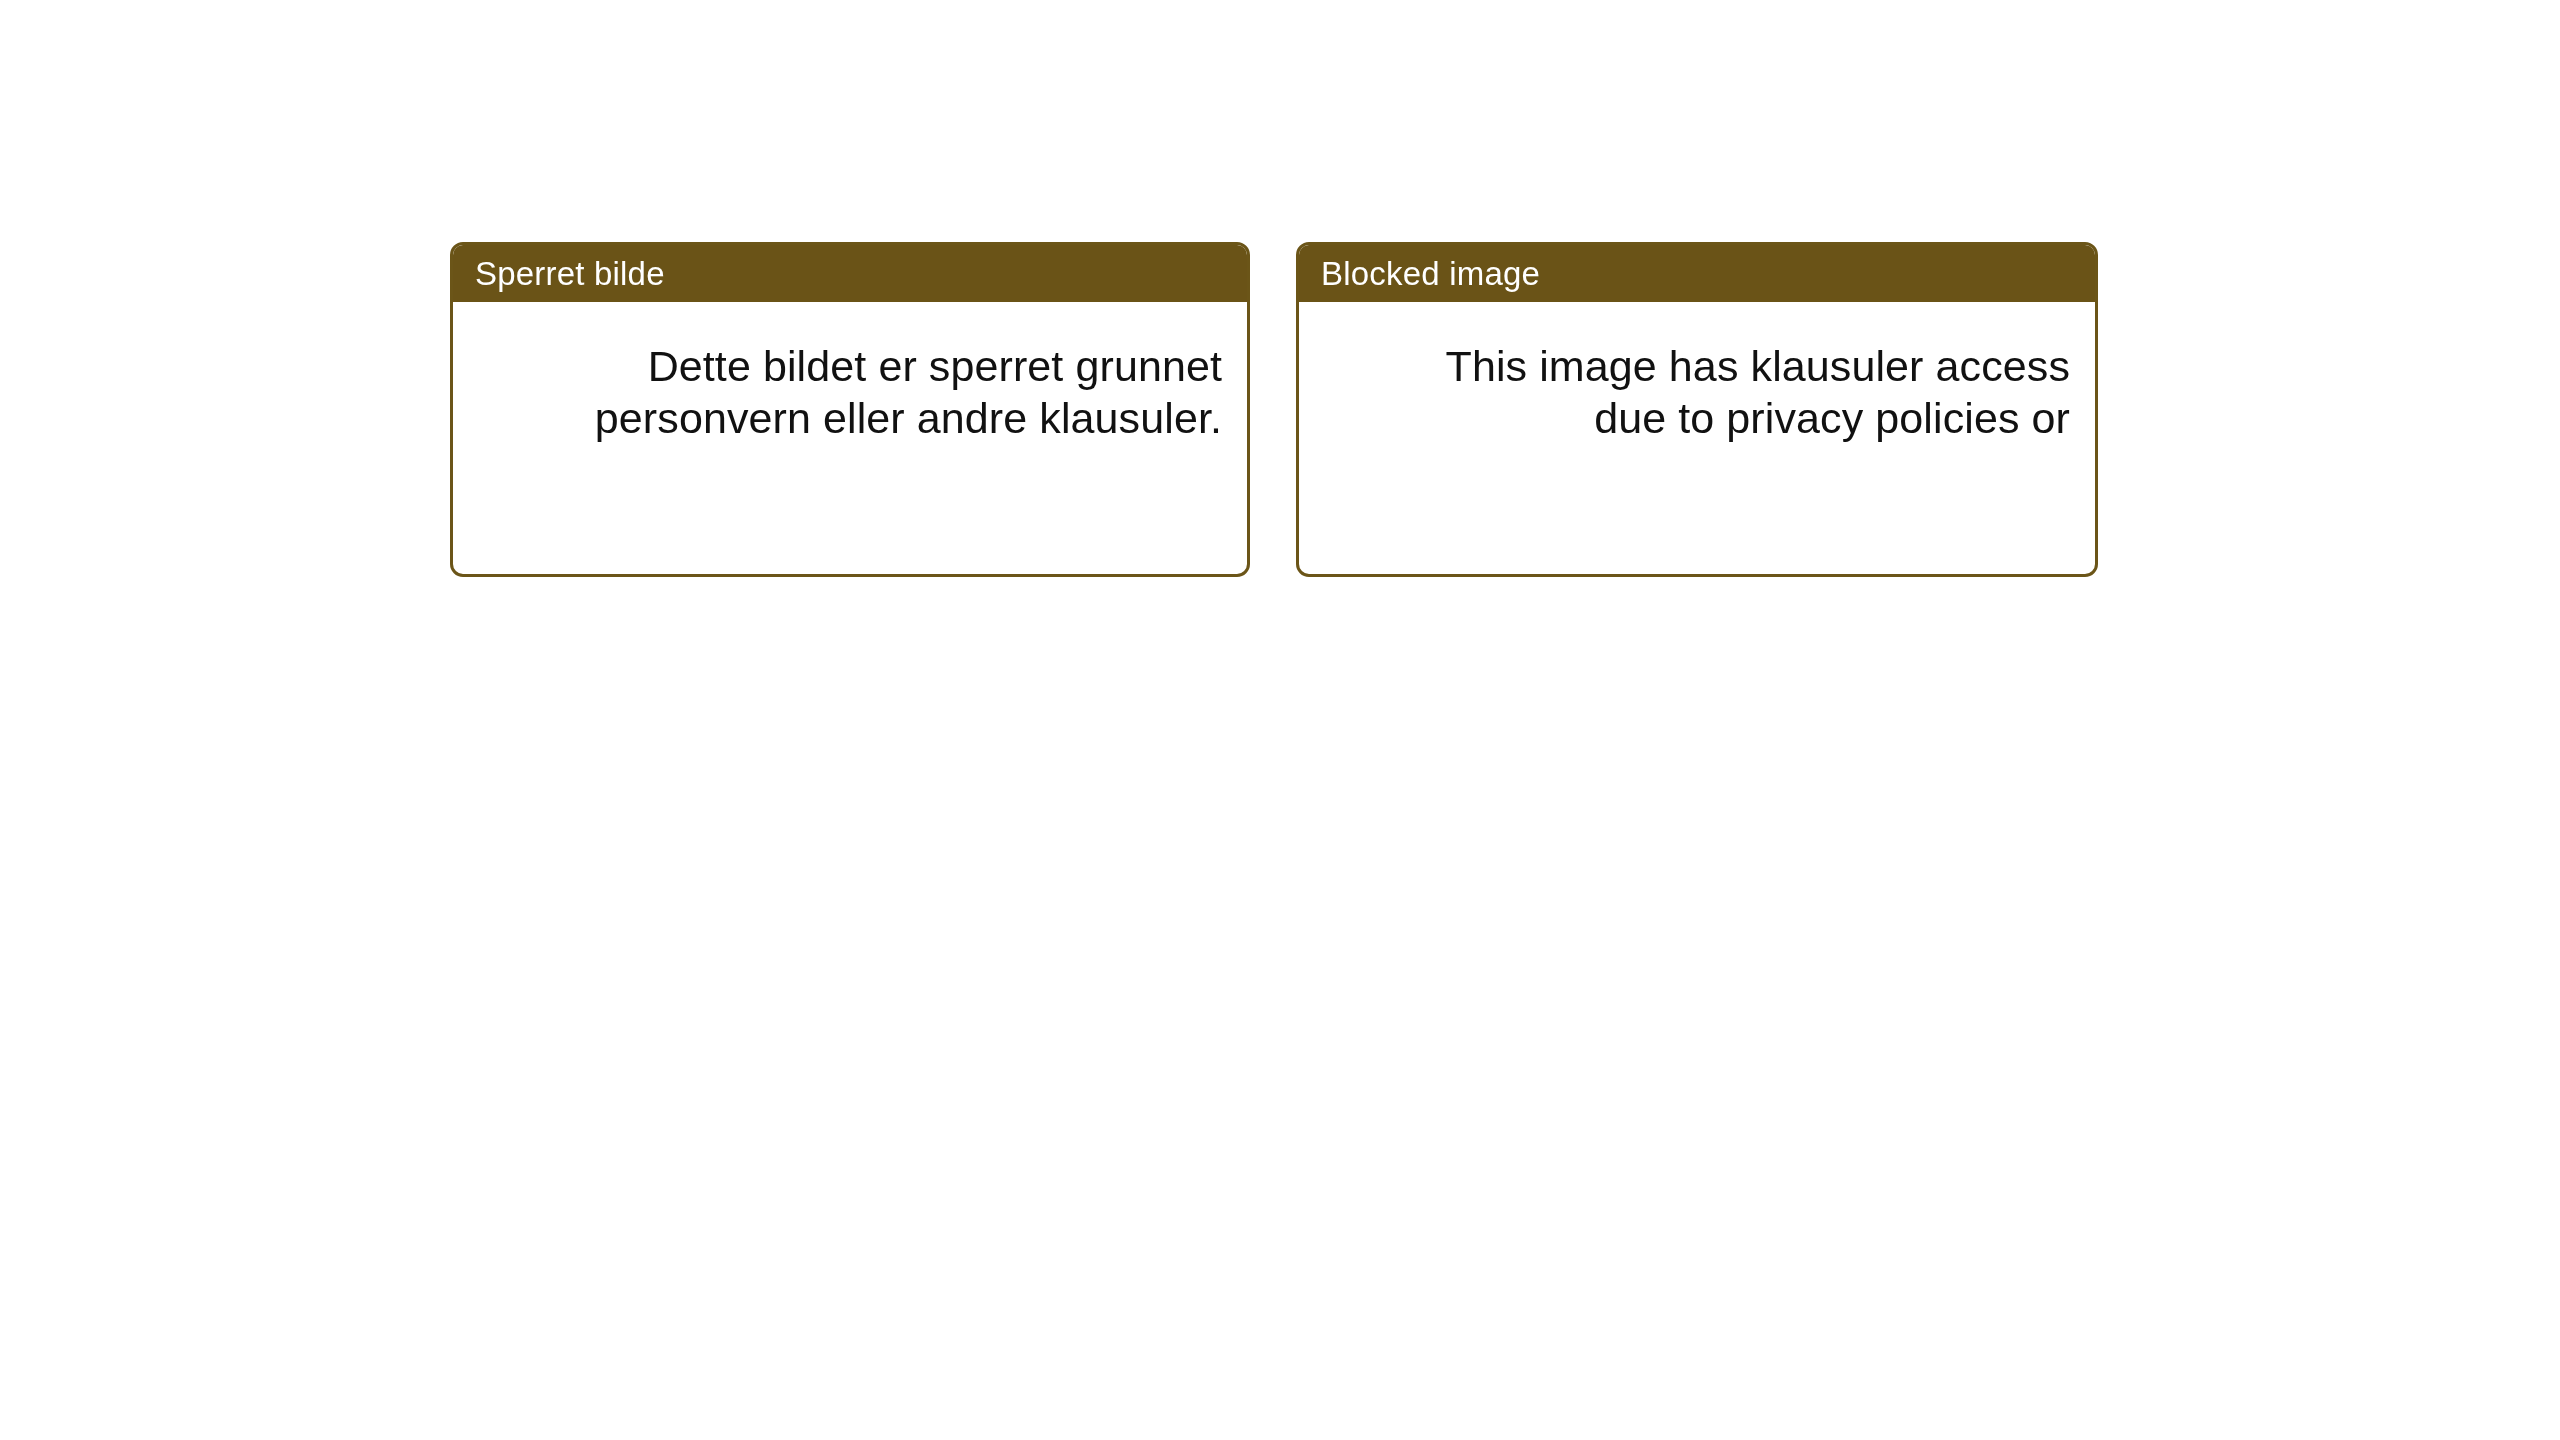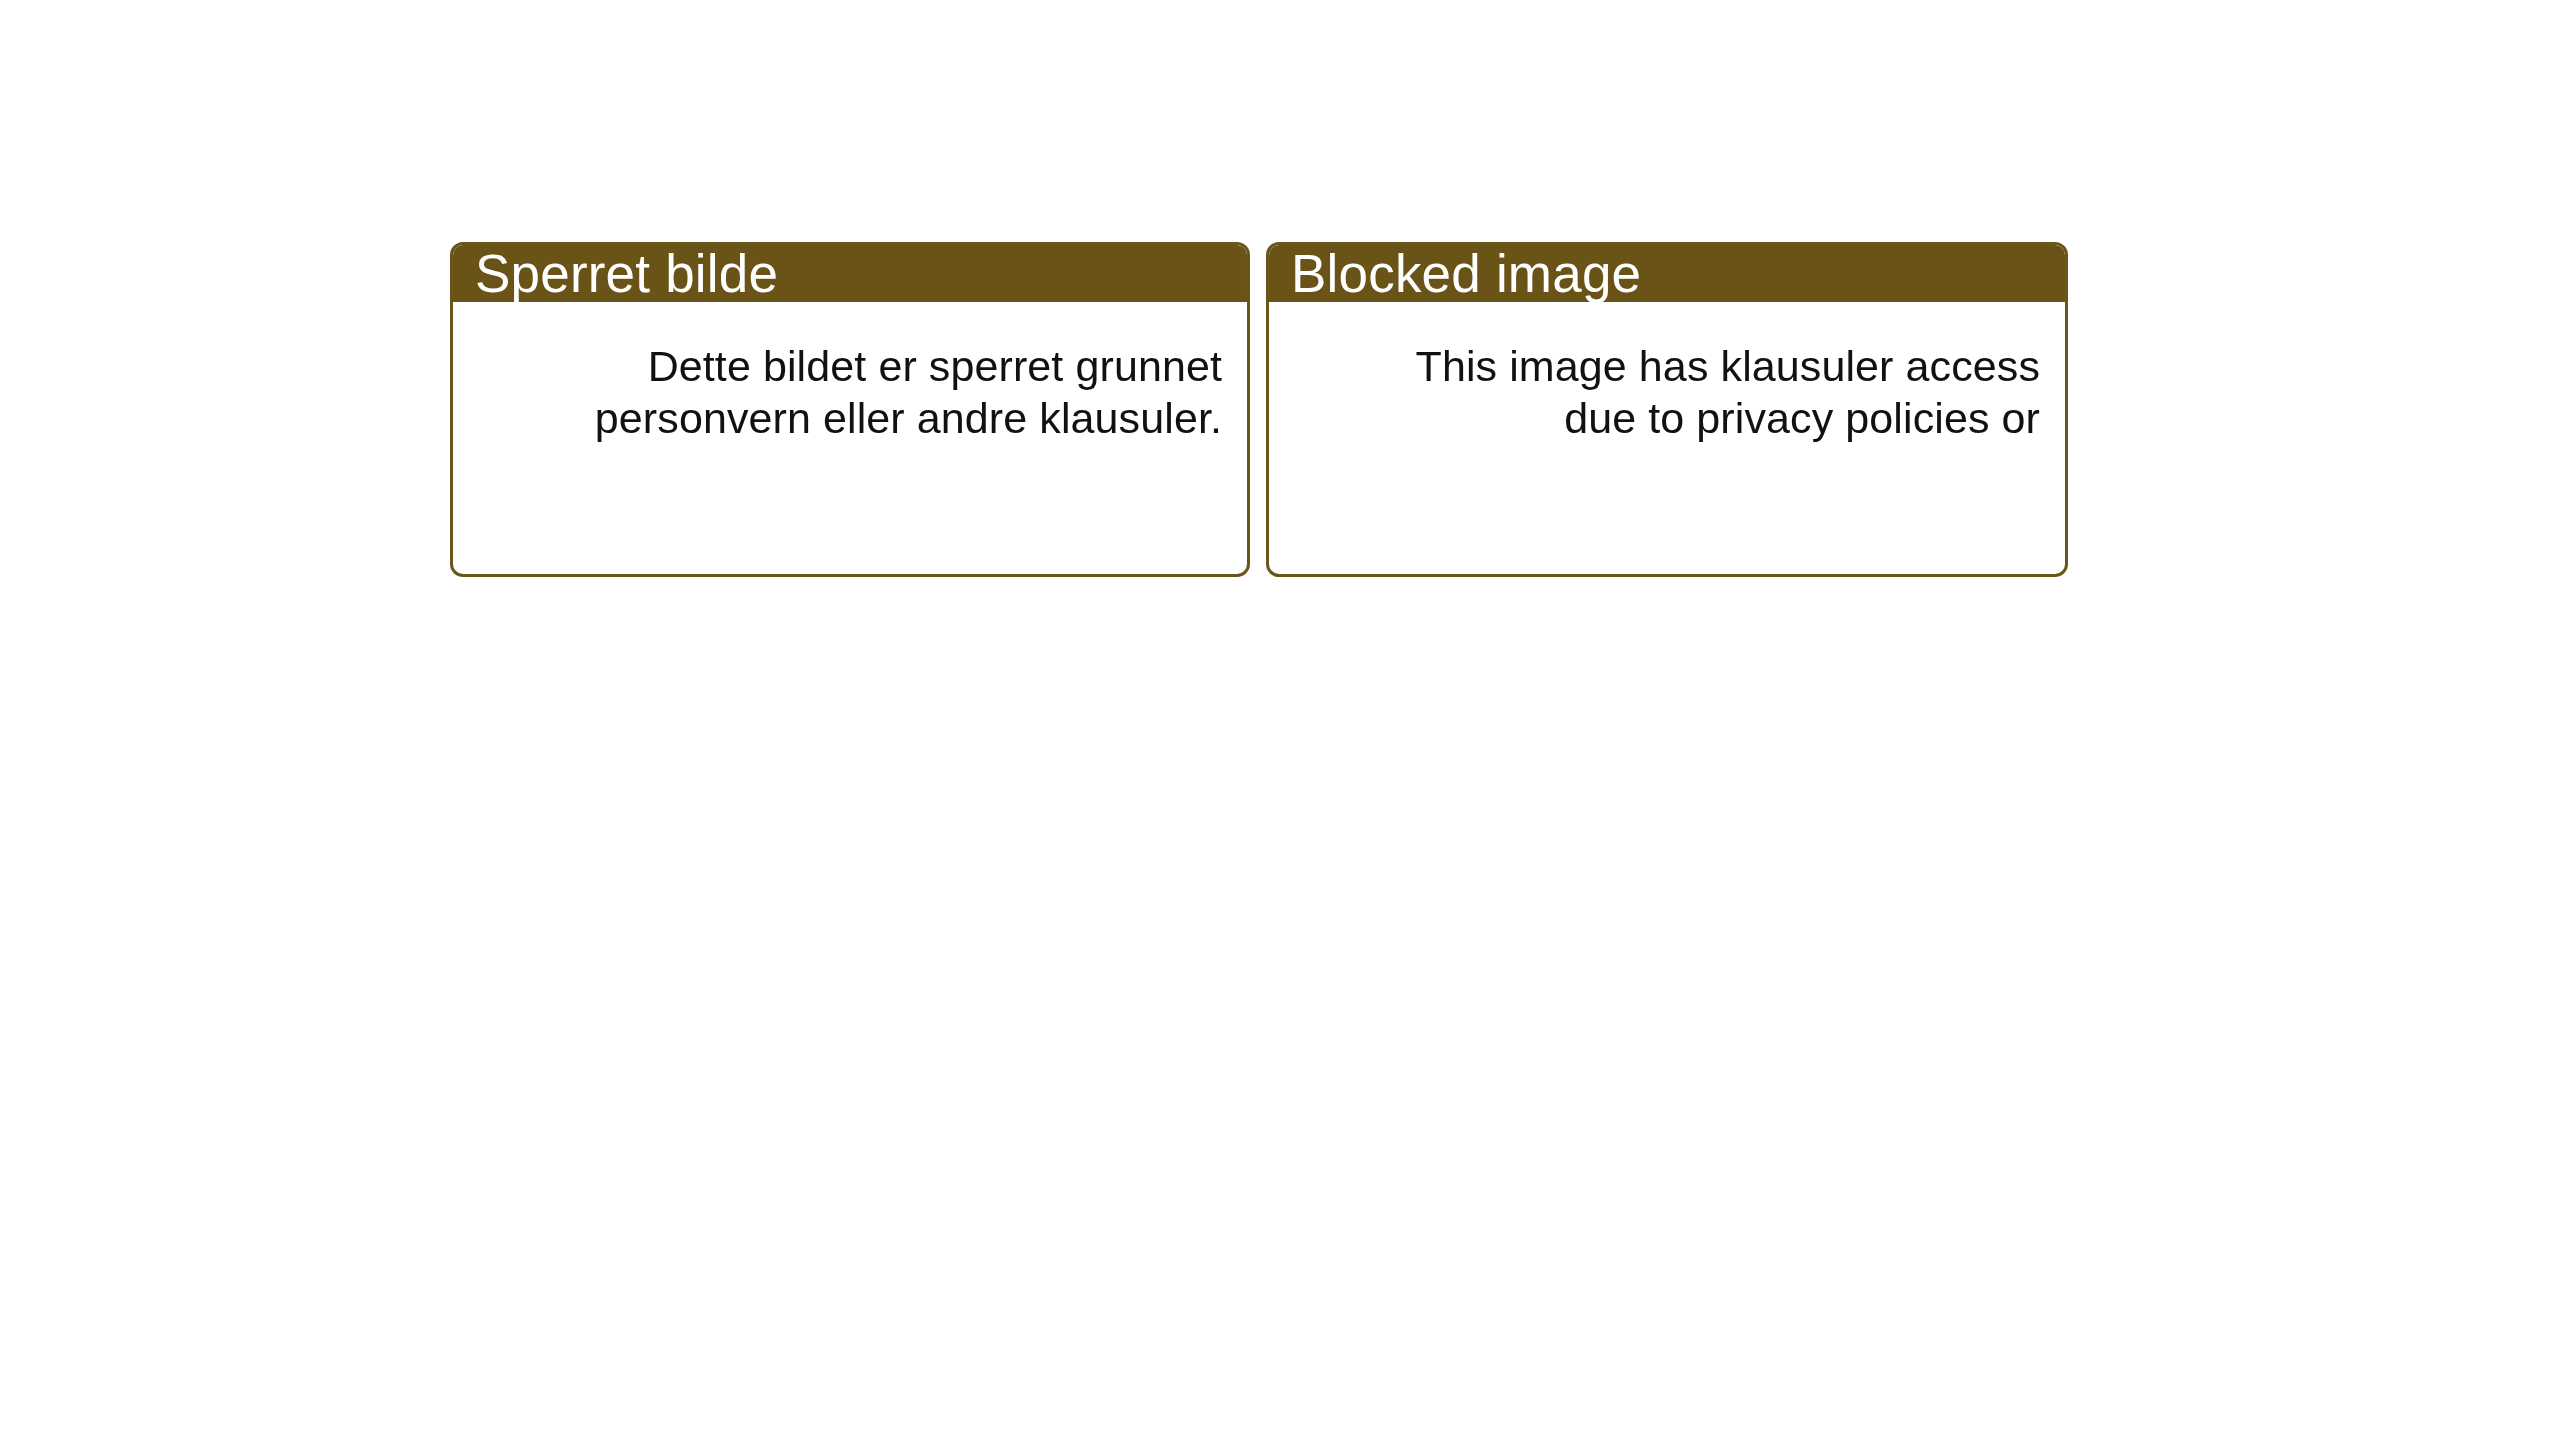--- a/index.html
+++ b/index.html
@@ -19,29 +19,29 @@
     top: 242px;
     width: 800px;
     height: 335px;
     box-sizing: border-box;
     background: #ffffff;
     border: 3px solid #6b5518;
     border-radius: 13px;
     overflow: hidden;
   }
   .notice-card.card-no { left: 450px; }
-  .notice-card.card-en { left: 1266px; width: 802px; }
+  .notice-card.card-en { left: 1296px; width: 802px; }
   .notice-card__header {
     height: 57px;
     background: #6a5317;
     color: #ffffff;
     display: flex;
     align-items: center;
     padding: 0 22px;
-    font-size: 53px;
+    font-size: 33px;
     font-weight: 400;
     border-radius: 9px 9px 0 0;
     letter-spacing: 0.2px;
   }
   .notice-card__body {
     padding: 38px 25px;
     font-size: 43px;
     line-height: 52px;
     color: #111111;
     letter-spacing: 0.1px;

